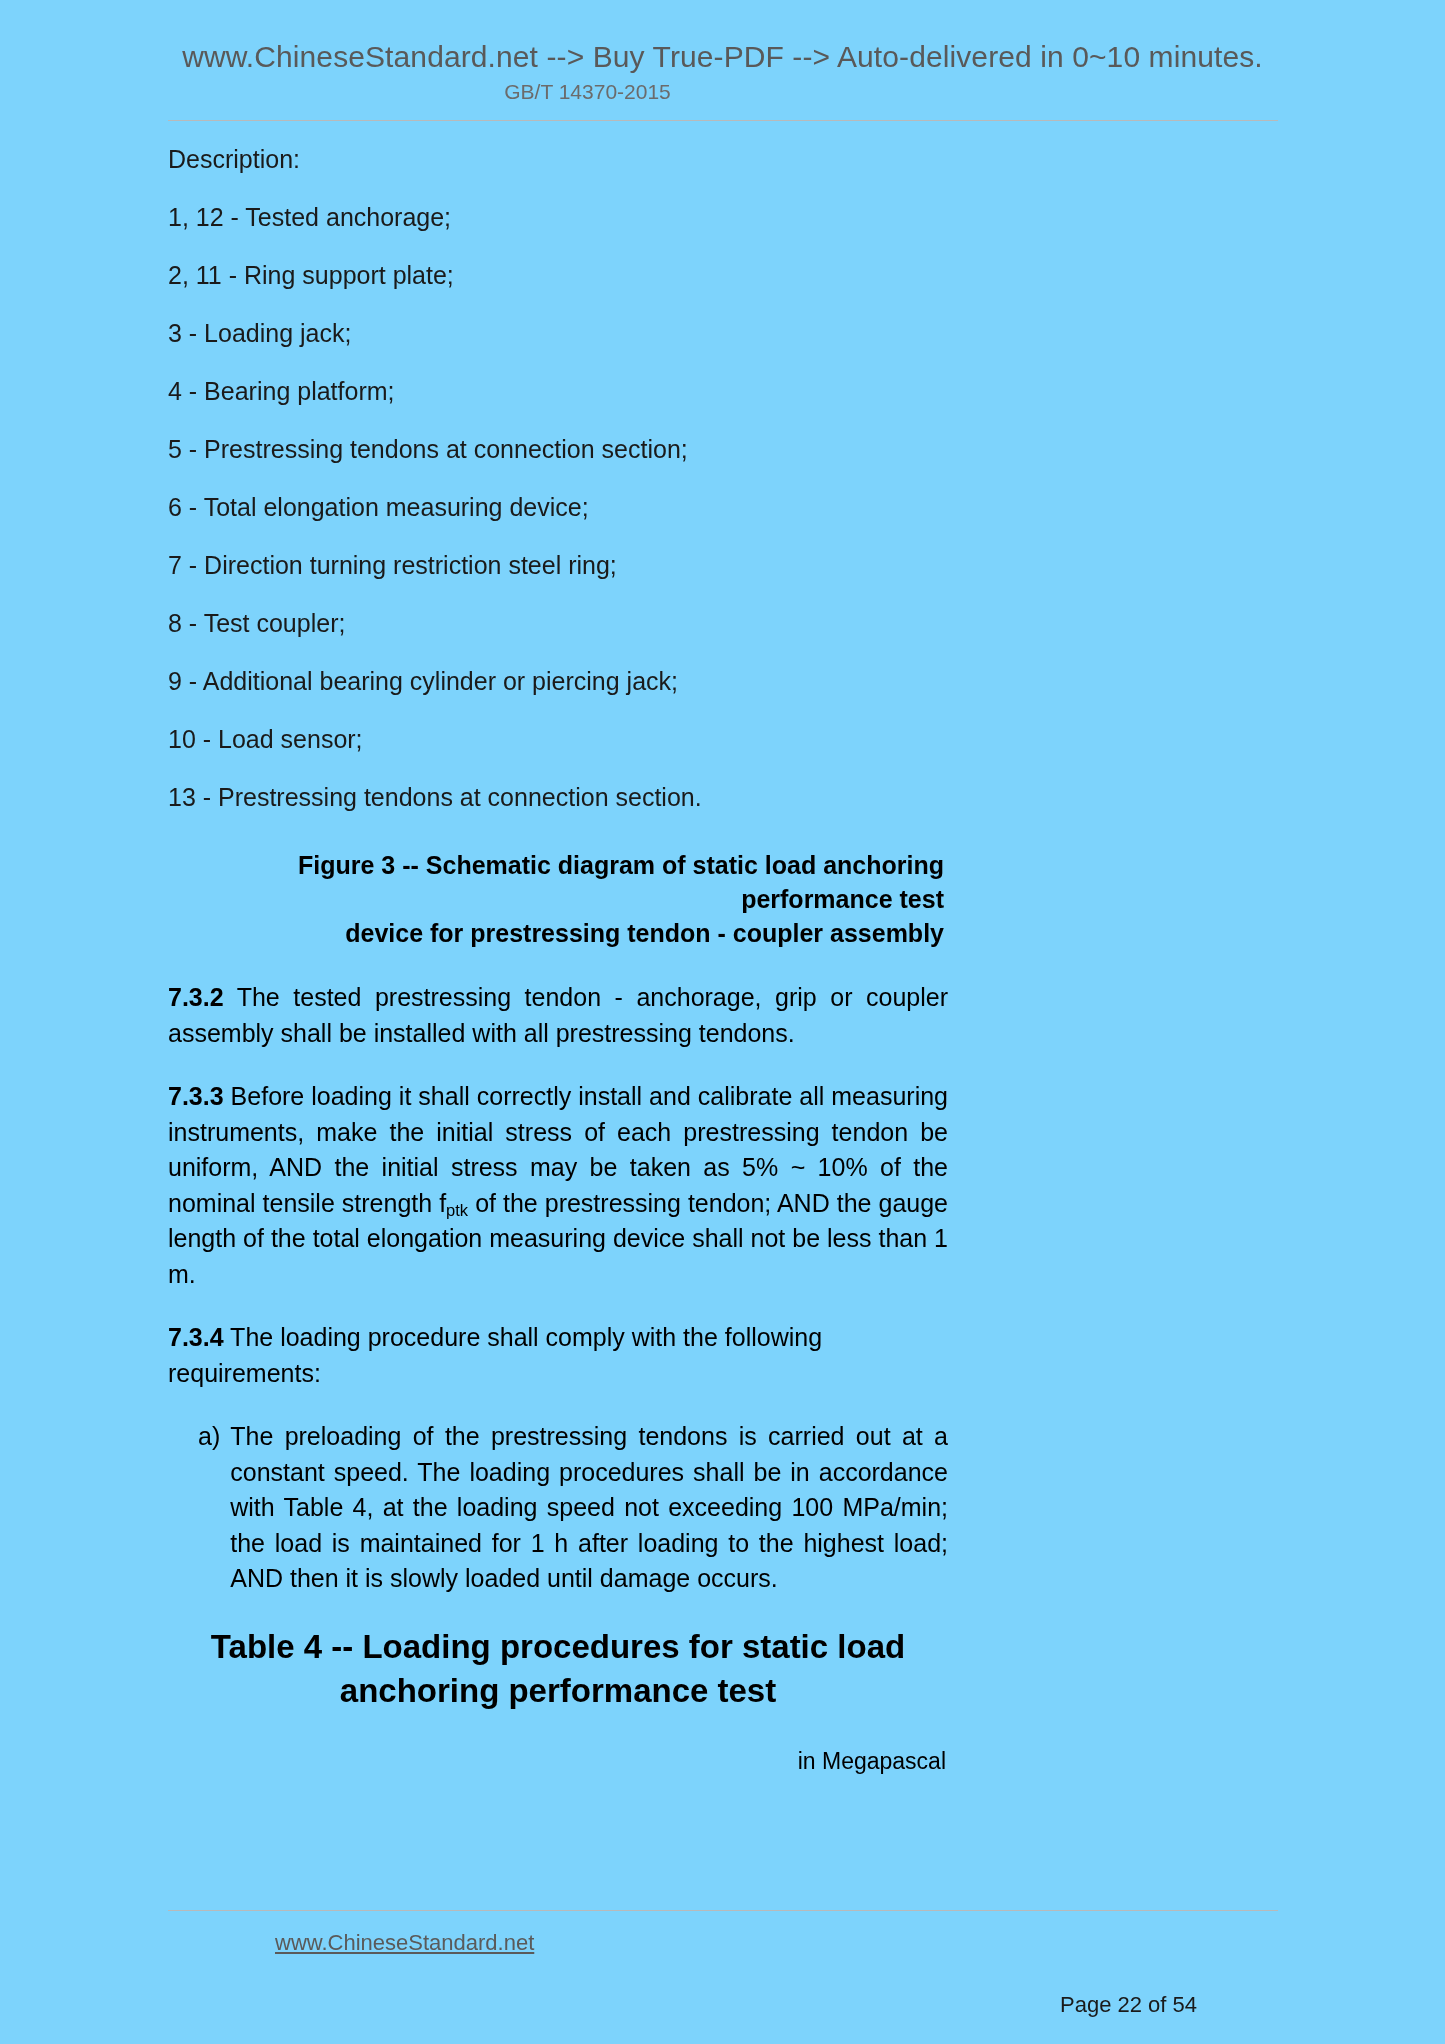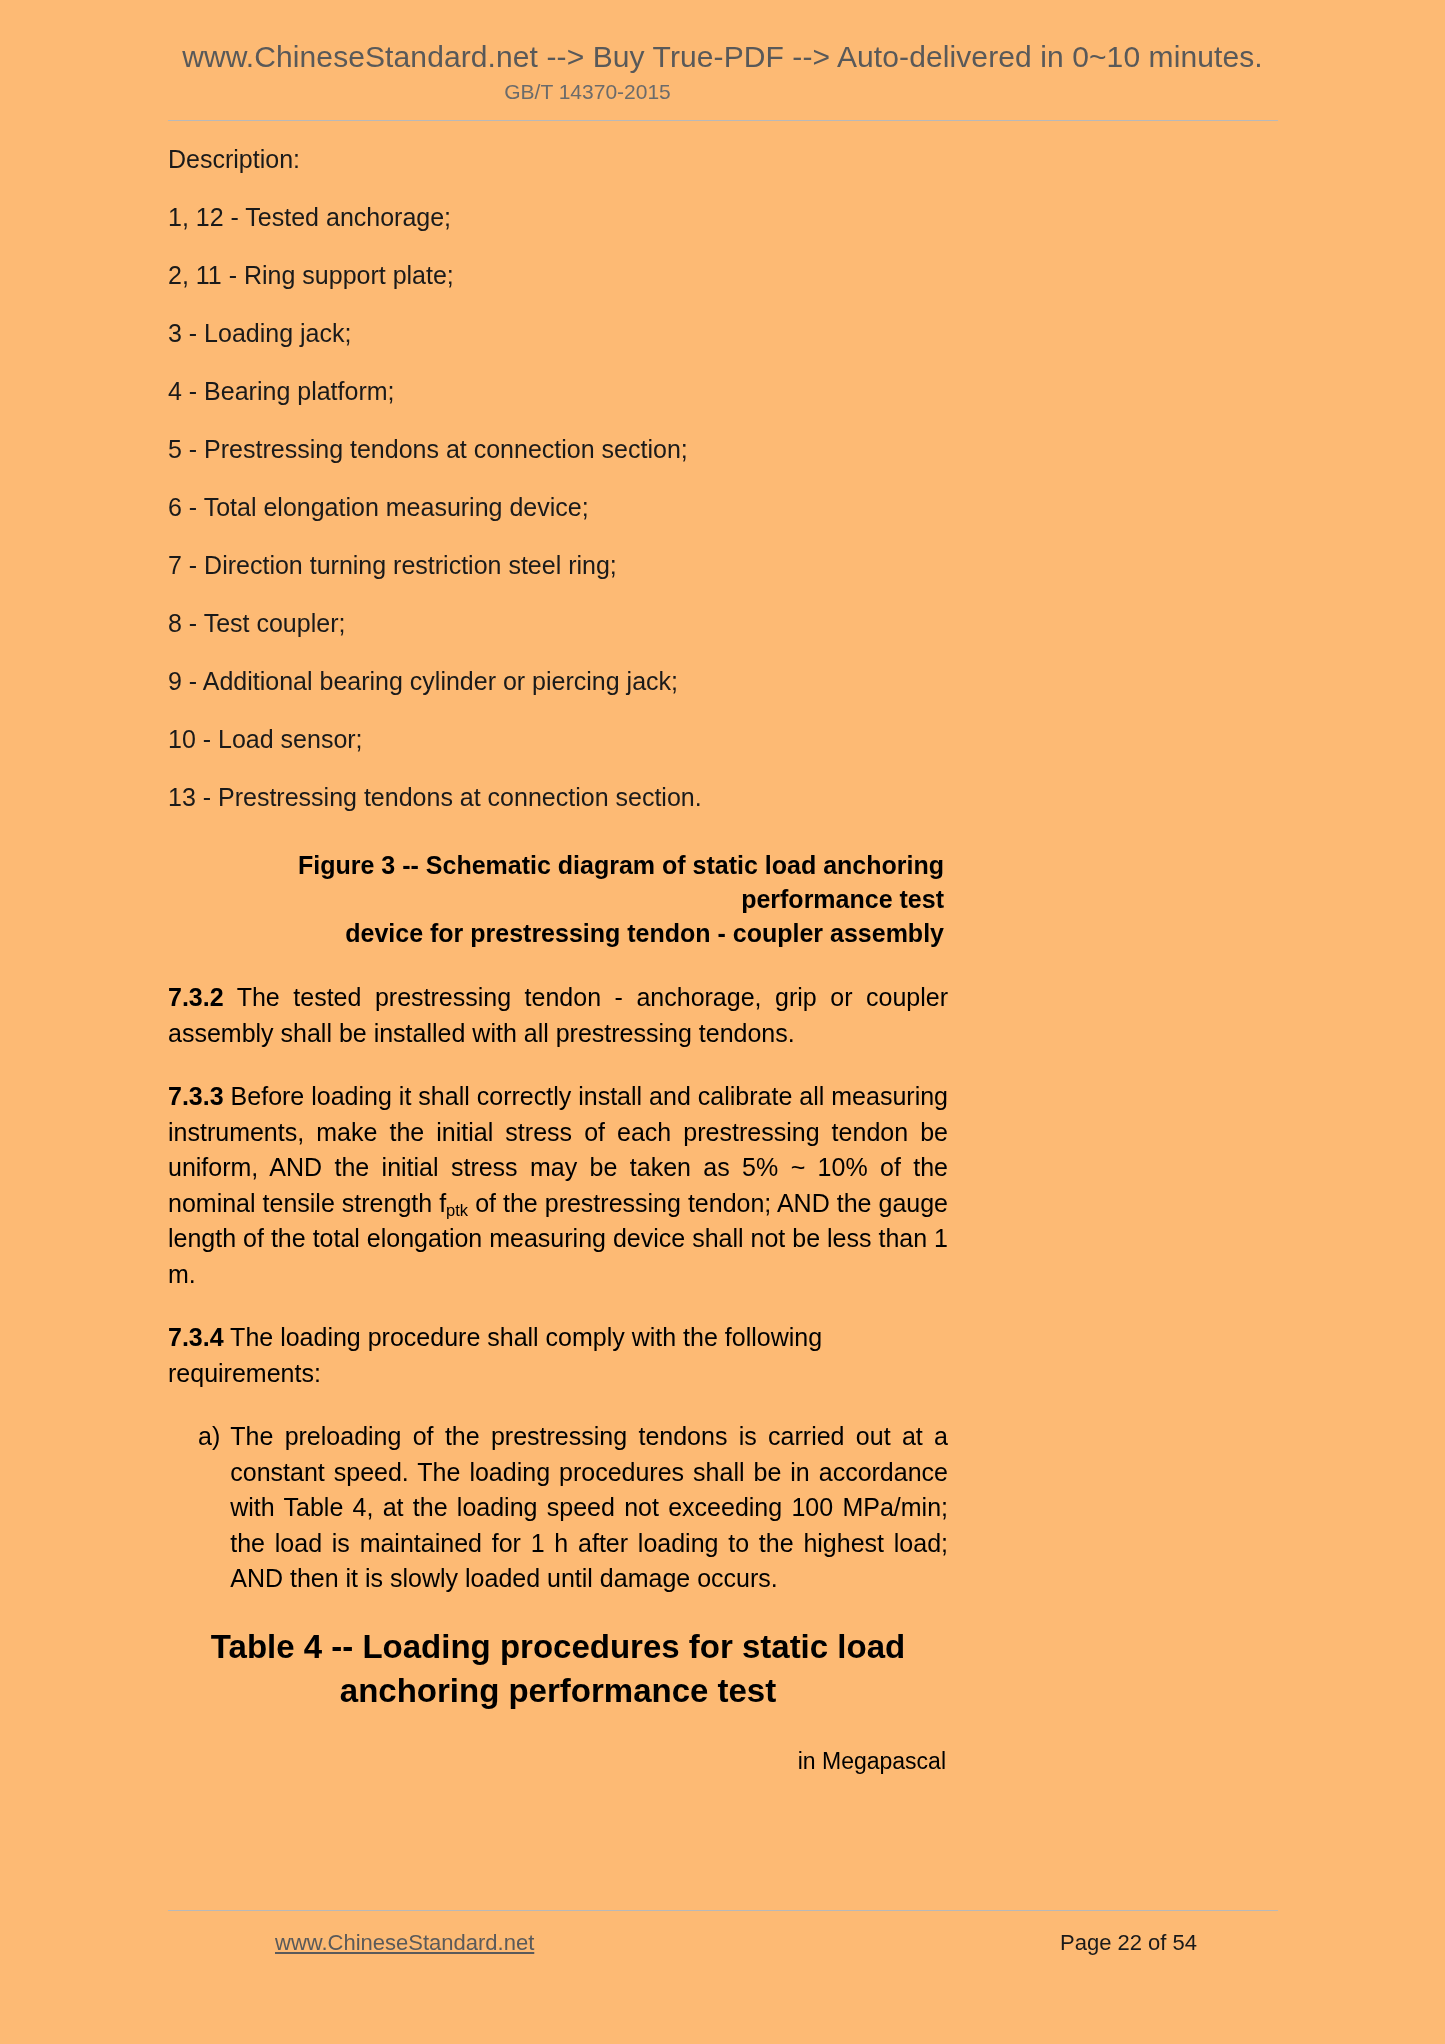--- a/index.html
+++ b/index.html
@@ -8,21 +8,21 @@
     background: #ffffff;
   }
   body {
     font-family: "Liberation Sans", sans-serif;
     color: #000000;
   }
   .page {
     position: relative;
     width: 1445px;
     height: 2044px;
-    background: #fdba74;
+    background: #7dd3fc;
     box-sizing: border-box;
     overflow: hidden;
   }
 
   
   .watermark-header {
     position: absolute;
     top: 40px;
     left: 0;
     width: 1445px;
@@ -143,21 +143,21 @@
     position: absolute;
     top: 1930px;
     left: 232px;
     font-size: 22px;
     color: #5a5a5a;
     text-decoration: underline;
     margin-left: 43px;
   }
   .footer-right {
     position: absolute;
-    top: 1930px;
+    top: 1992px;
     left: 1060px;
     width: 220px;
     font-size: 22px;
     color: #1a1a1a;
     text-align: left;
   }
 </style>
 </head>
 <body>
 

